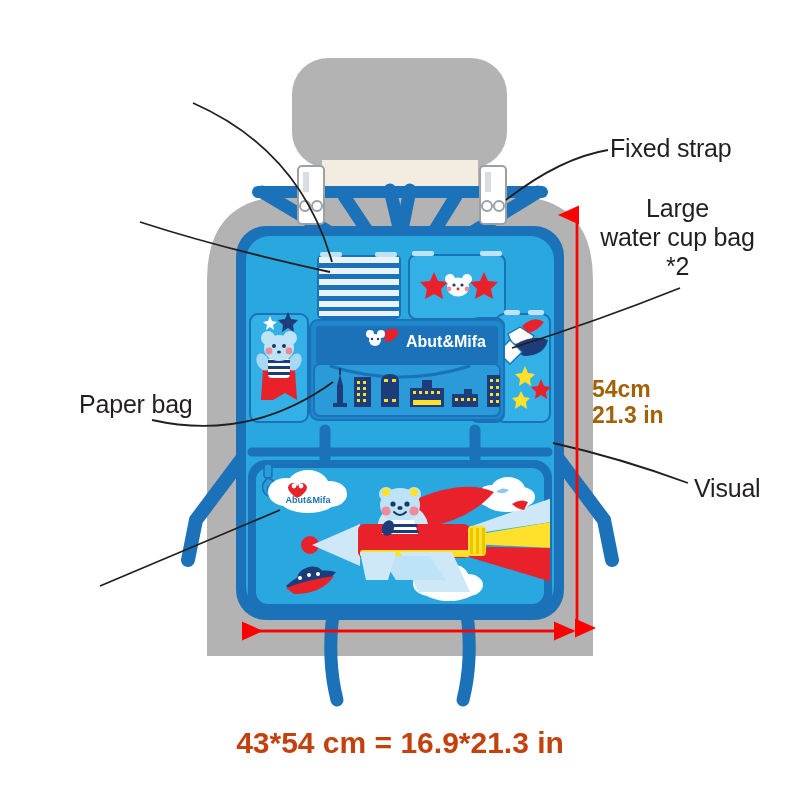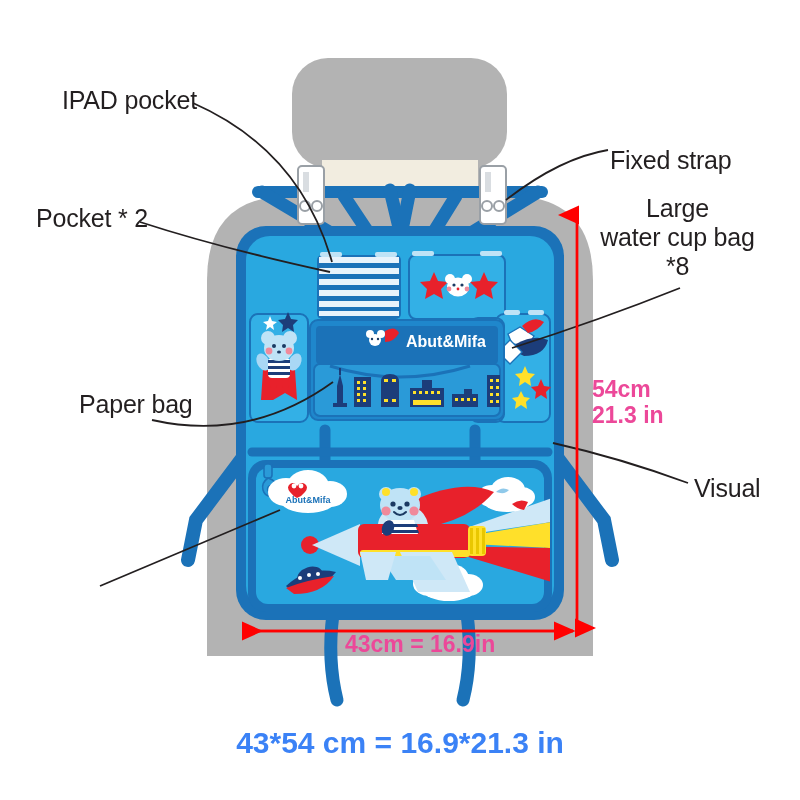--- a/index.html
+++ b/index.html
@@ -31,37 +31,37 @@
     color: #231f20;
     font-family: "Liberation Sans", sans-serif;
     font-size: 25px;
     line-height: 1.15;
     white-space: nowrap;
     letter-spacing: -0.2px;
   }
   .callout.center { text-align: center; }
   .dimtext {
     position: absolute;
-    color: #ec4899;
+    color: #a16207;
     font-family: "Liberation Sans", sans-serif;
     font-weight: bold;
     font-size: 23px;
     line-height: 1.12;
     white-space: nowrap;
   }
   #caption {
     position: absolute;
     left: 0;
     top: 726px;
     width: 800px;
     text-align: center;
     font-family: "Liberation Sans", sans-serif;
     font-weight: bold;
     font-size: 30px;
-    color: #3b82f6;
+    color: #c2410c;
     white-space: nowrap;
   }
 </style>
 </head>
 <body>
 
 <div id="stage">
 
   <svg class="layer" viewBox="0 0 800 800">
     <defs>
@@ -434,35 +434,32 @@
     <g stroke="#ff0000" stroke-width="2.4" fill="none">
 
       <line x1="577" y1="628" x2="577" y2="215" marker-end="url(#arrUp)"></line>
       <line x1="577" y1="215" x2="577" y2="628" marker-end="url(#arrDown)"></line>
 
       <line x1="573" y1="631" x2="244" y2="631" marker-end="url(#arrL)"></line>
       <line x1="244" y1="631" x2="573" y2="631" marker-end="url(#arrR)"></line>
     </g>
   </svg>
 
-  <div class="callout" style="left:62px; top:86px;">IPAD pocket</div>
-
-  <div class="callout" style="left:36px; top:204px;">Pocket * 2</div>
-
-  <div class="callout" style="left:610px; top:134px;margin-top:12px;">Fixed strap</div>
+
+
+  <div class="callout" style="left:610px; top:134px;">Fixed strap</div>
 
   <div class="callout center" style="left:570px; top:194px; width:215px; white-space:pre-line;">Large
 water cup bag
-*8</div>
+*2</div>
 
   <div class="callout" style="left:694px; top:474px;">Visual</div>
 
   <div class="callout" style="left:38px; top:390px;margin-left:41px;">Paper bag</div>
 
 
   <div class="dimtext" style="left:592px; top:377px; white-space:pre-line;">54cm
 21.3 in</div>
 
-  <div class="dimtext" style="left:345px; top:632px;">43cm = 16.9in</div>
 
   <div id="caption">43*54 cm = 16.9*21.3 in</div>
 
 </div>
 
 </body></html>

